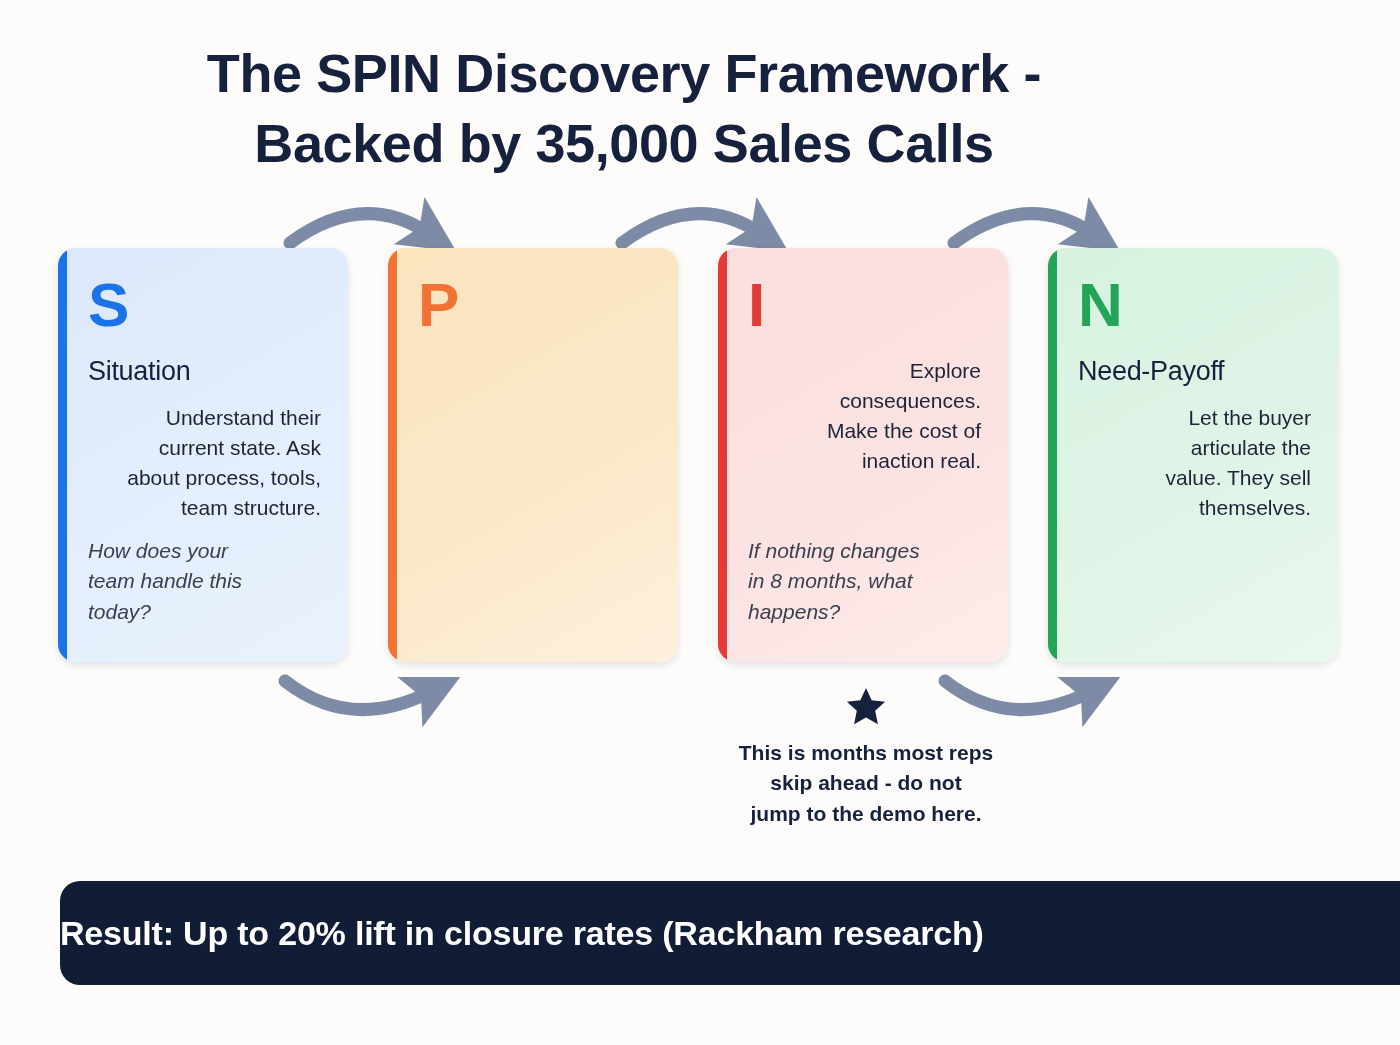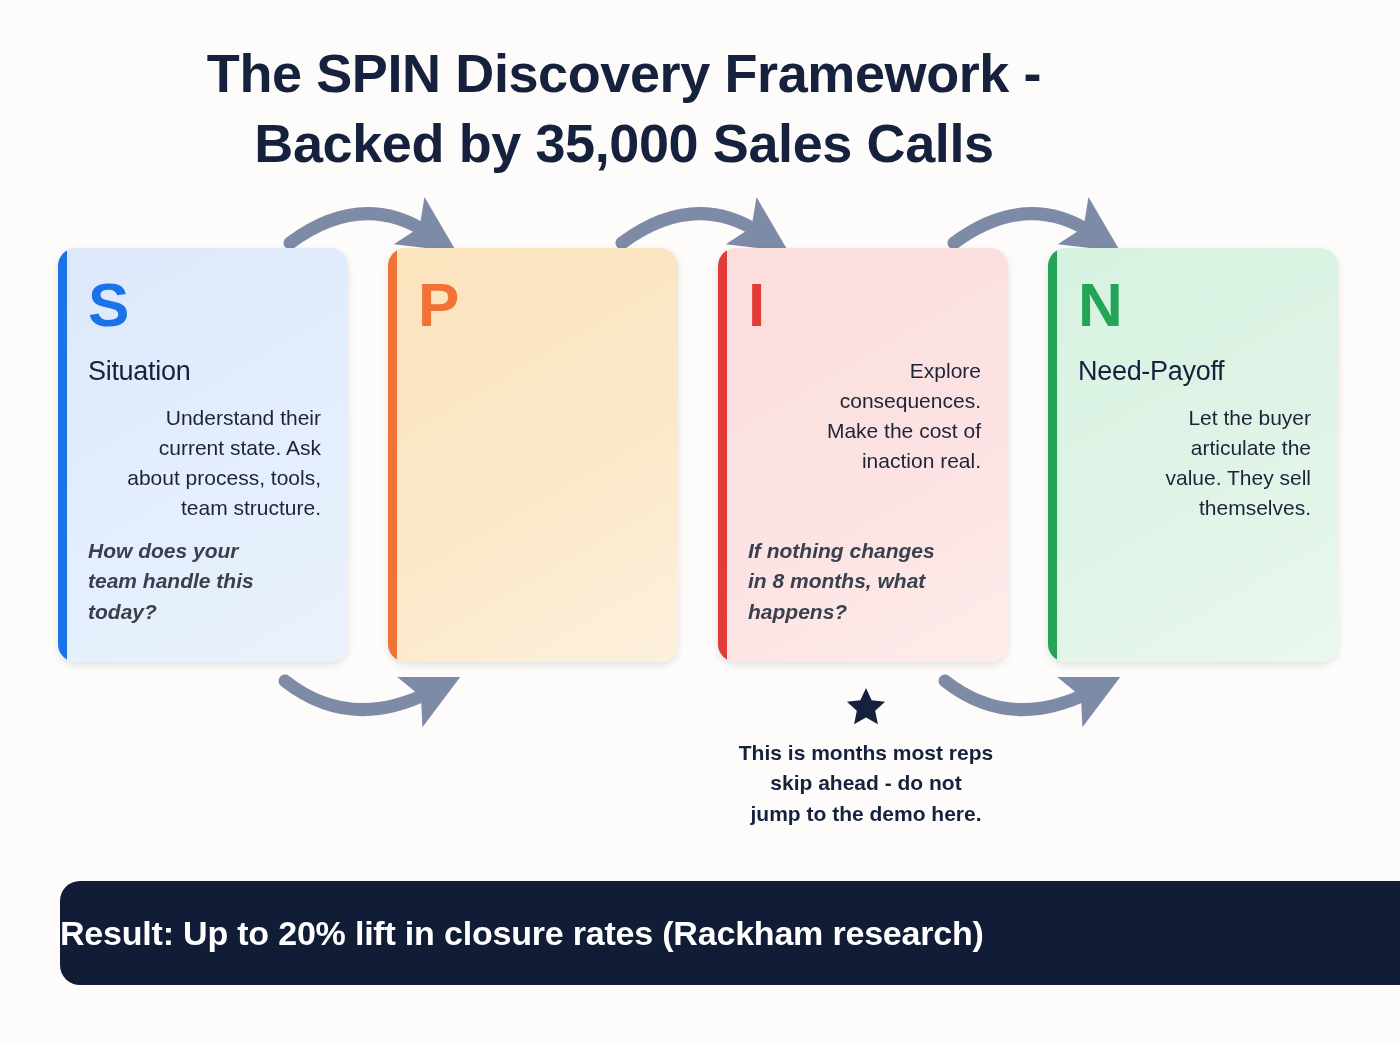--- a/index.html
+++ b/index.html
@@ -106,21 +106,20 @@
   .card-question {
     position: absolute;
     left: 30px;
     right: 20px;
     top: 288px;
     font-size: 21px;
     line-height: 1.45;
     font-style: italic;
     color: #39414f;
     white-space: pre-line;
-    font-weight: bold;
   }
 
   
   .star-icon {
     position: absolute;
     left: 843px;
     top: 685px;
     width: 46px;
     height: 44px;
   }

